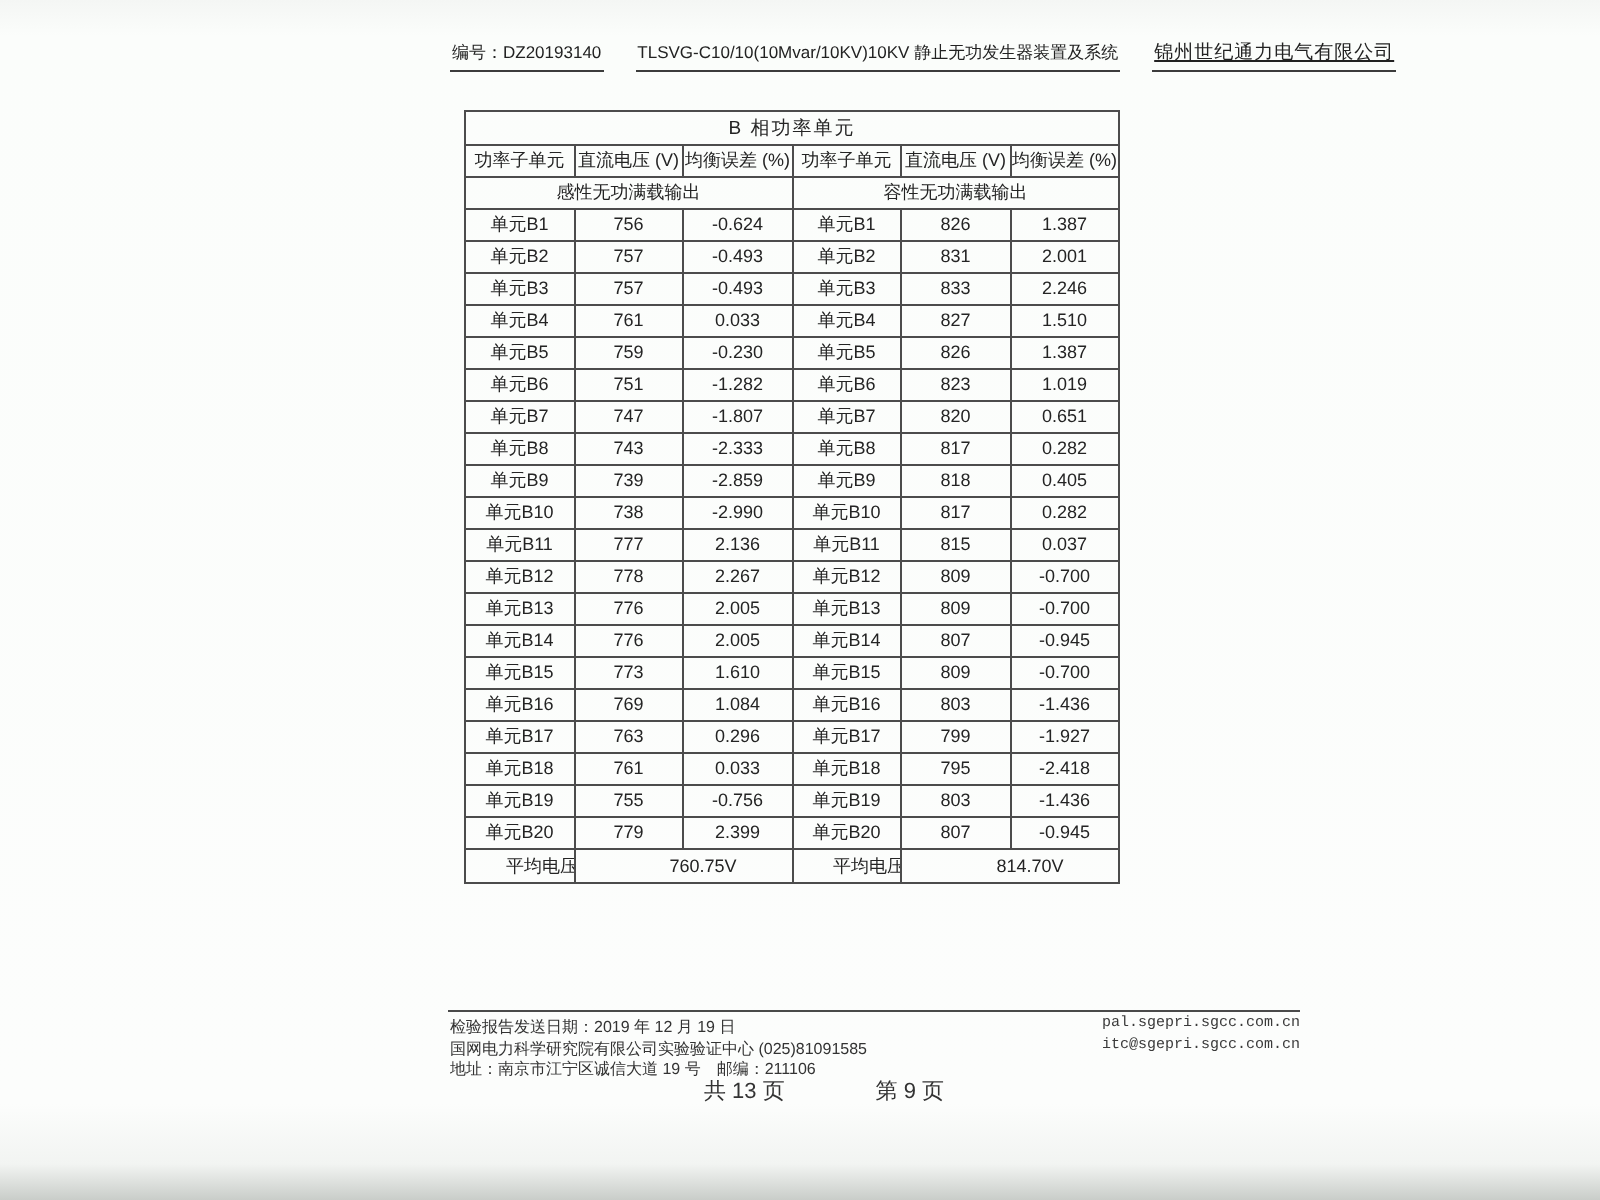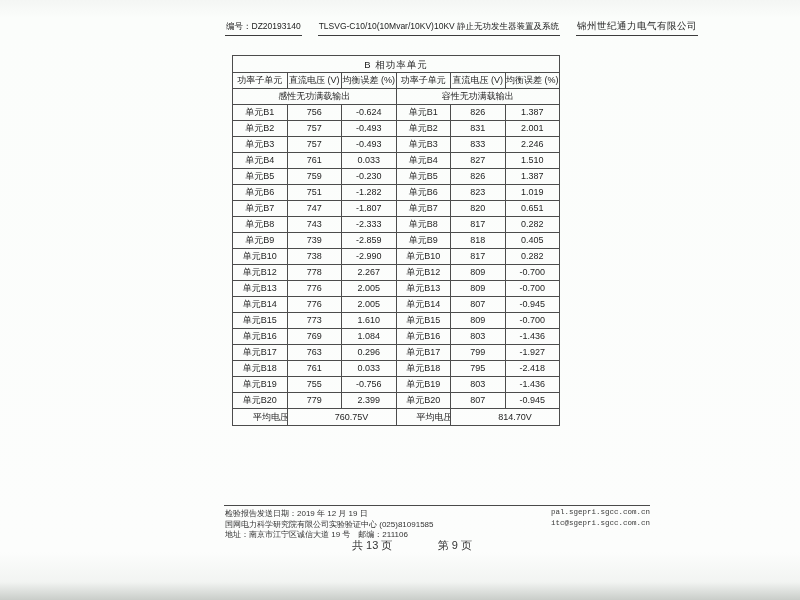--- a/index.html
+++ b/index.html
@@ -13,21 +13,21 @@
     background:linear-gradient(180deg,#f4f6f4 0%, #fbfdfb 3%, #fcfdfc 92%, #f2f4f2 97%, #c9cdc9 100%);
     color:#2b2b2b; overflow:hidden;
   }
   
   .header{
     position:absolute; left:225px; top:20px; width:393px;
     display:flex; justify-content:space-between; align-items:flex-end;
     font-size:8.5px; color:#222;gap:16px;
   }
   .hseg{ border-bottom:1px solid #3c3c3c; padding:0 1px 2px 1px; white-space:nowrap; }
-  .hseg.co{ font-size:9.5px; letter-spacing:0.5px; }
+  .hseg.co{ font-size:9.5px; letter-spacing:0.5px;text-decoration:underline; }
   
   table.unit-table{
     position:absolute; left:232px; top:55px; width:327px;
     border-collapse:collapse; table-layout:fixed;
     font-size:9px; color:#242424;
   }
   .unit-table col{ width:54.5px; }
   .unit-table th, .unit-table td{
     border:1px solid #4c4c4c;
     text-align:center; vertical-align:middle;
@@ -170,20 +170,28 @@
         </tr>
         <tr>
           <td>单元B10</td>
           <td>738</td>
           <td>-2.990</td>
           <td>单元B10</td>
           <td>817</td>
           <td>0.282</td>
         </tr>
         <tr>
+          <td>单元B11</td>
+          <td>777</td>
+          <td>2.136</td>
+          <td>单元B11</td>
+          <td>815</td>
+          <td>0.037</td>
+        </tr>
+        <tr>
           <td>单元B12</td>
           <td>778</td>
           <td>2.267</td>
           <td>单元B12</td>
           <td>809</td>
           <td>-0.700</td>
         </tr>
         <tr>
           <td>单元B13</td>
           <td>776</td>

